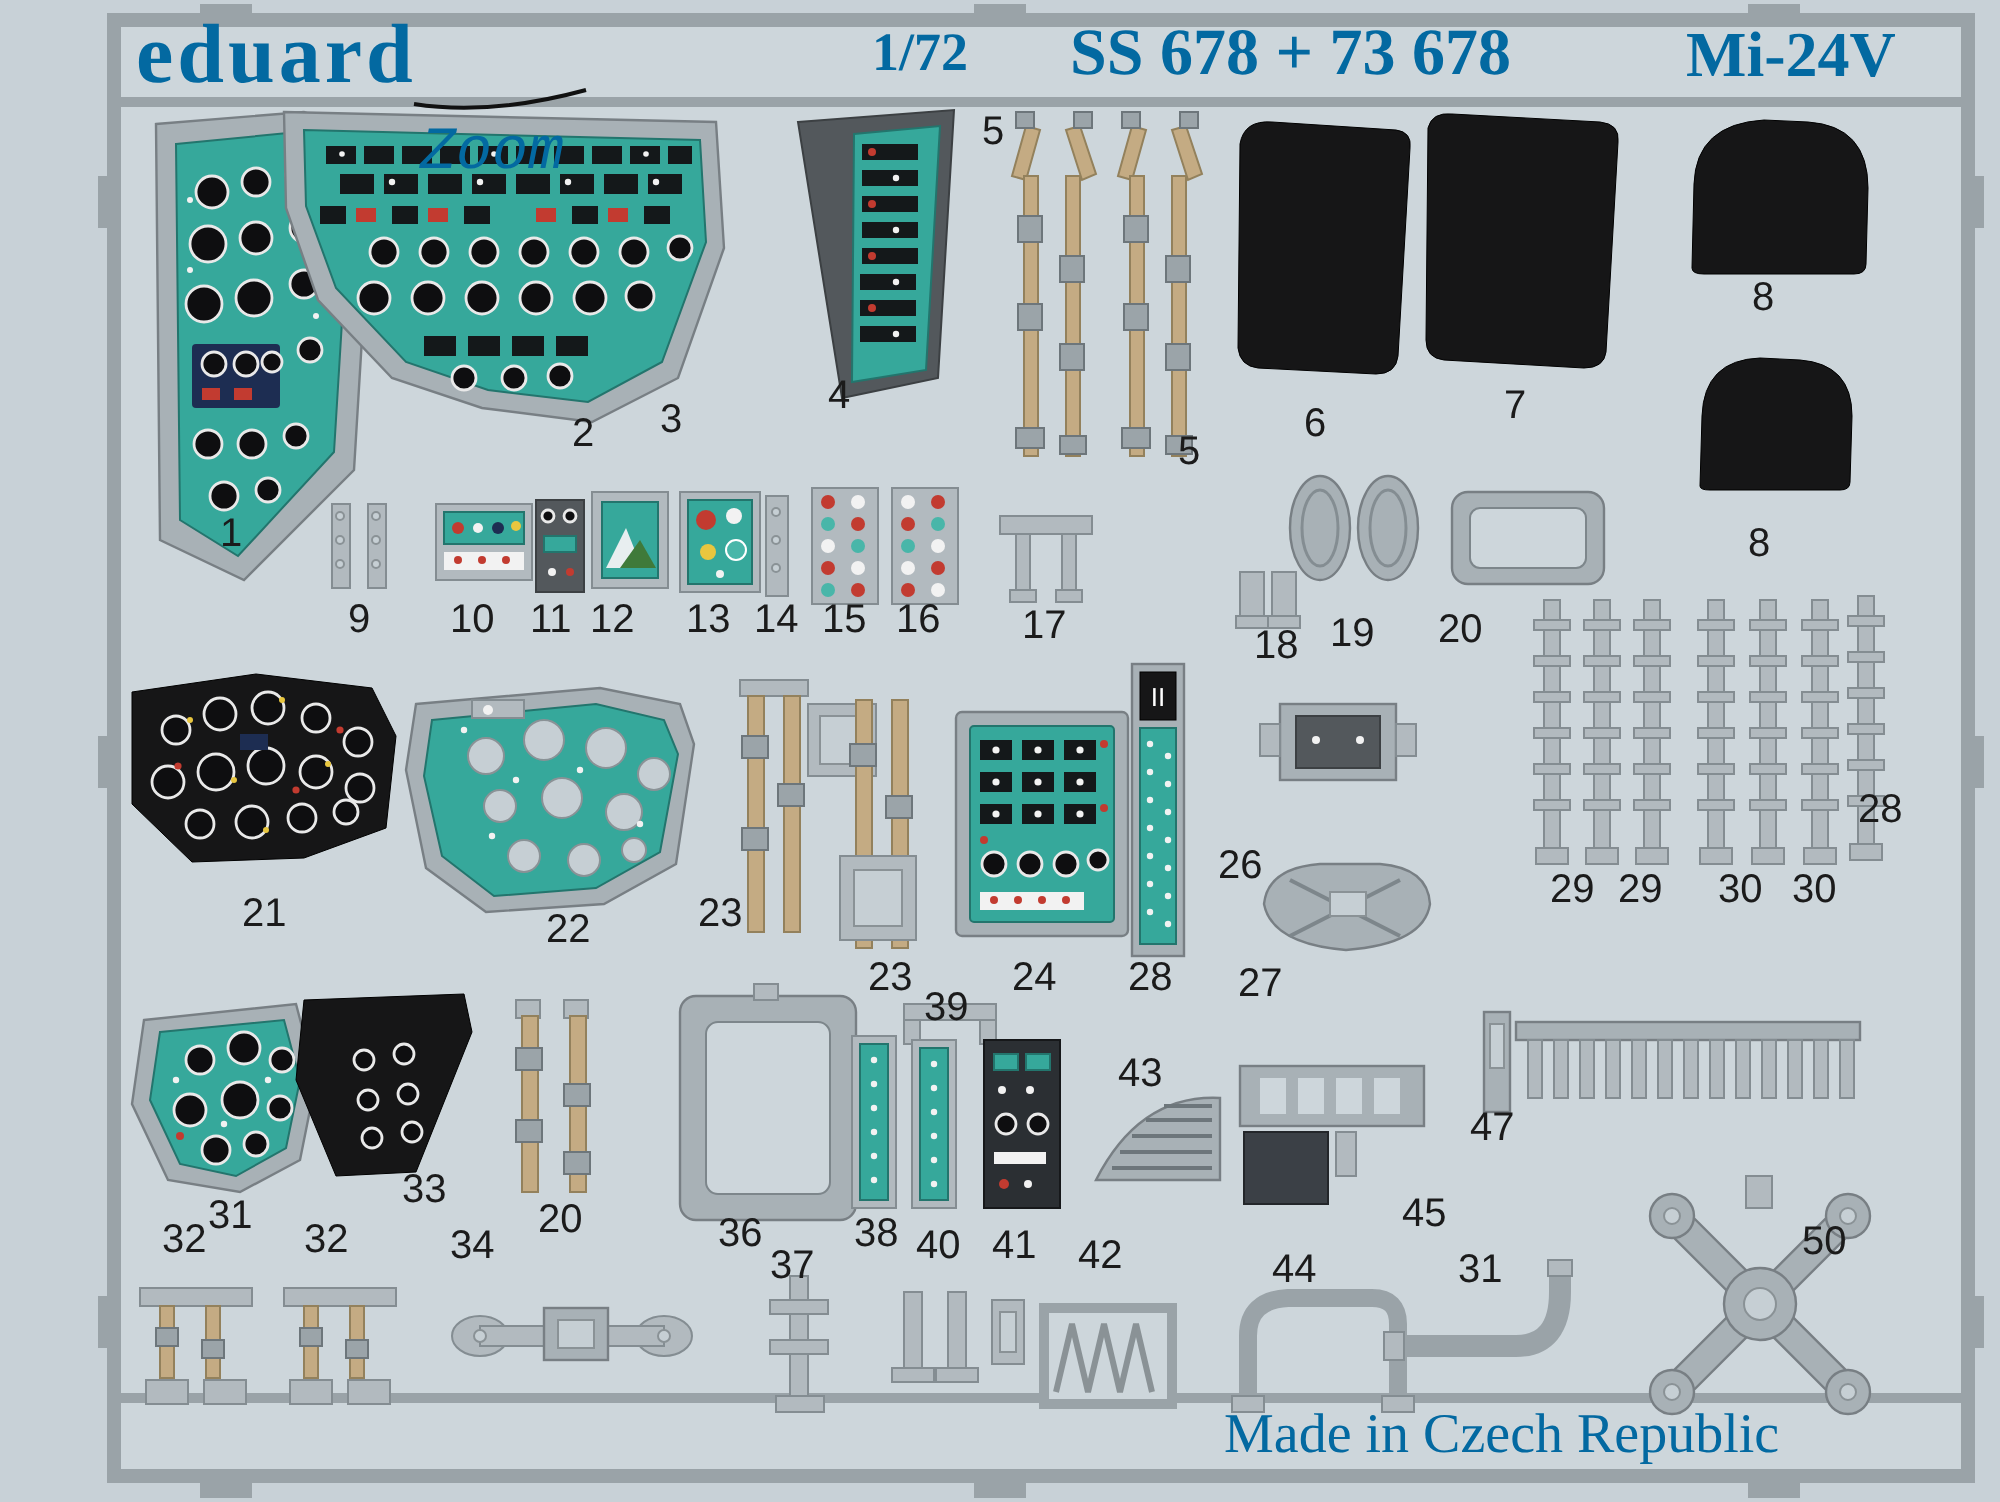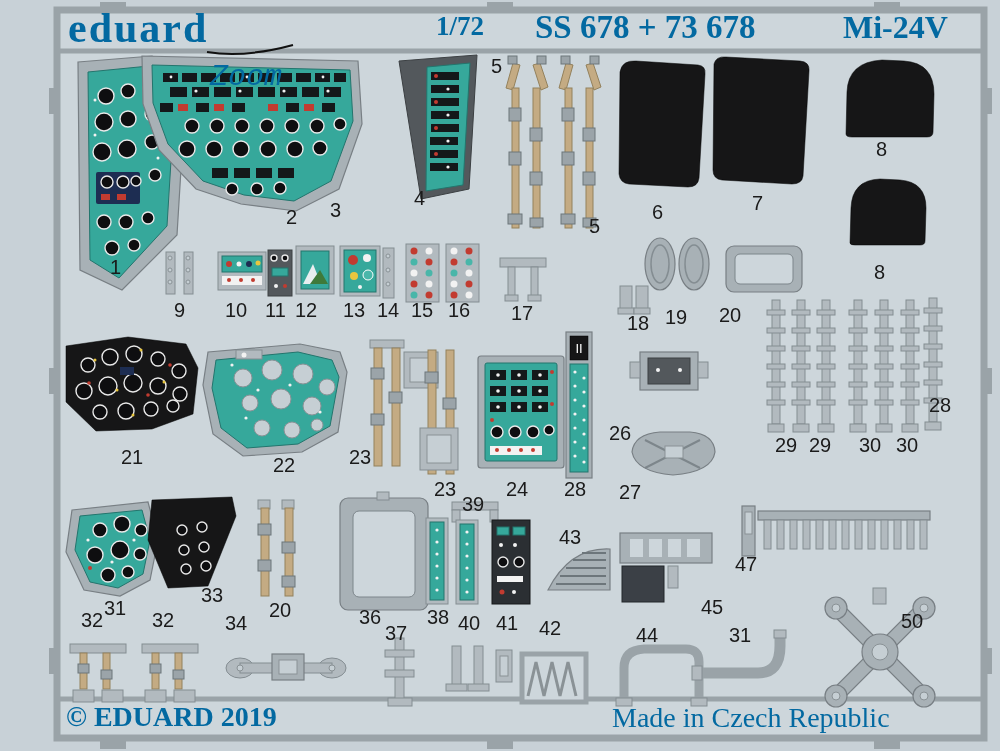--- a/index.html
+++ b/index.html
@@ -712,21 +712,20 @@
 
 <span class="hdr serifB brand">eduard</span>
 <span class="hdr zoomlogo">Zoom</span>
 <svg class="swoosh" width="92" height="14">
       <path d="M2,10 Q40,16 88,3" stroke="#111111" fill="none" stroke-width="2"></path>
     </svg>
 <span class="hdr serifB scale">1/72</span>
 <span class="hdr serifB code">SS 678 + 73 678</span>
 <span class="hdr serifB subject">Mi-24V</span>
 
-<span class="hdr serifB copyright">© EDUARD 2019</span>
 <span class="hdr madein">Made in Czech Republic</span>
 
 <span class="plabel" style="left:110px;top:256px">1</span>
 <span class="plabel" style="left:286px;top:206px">2</span>
 <span class="plabel" style="left:330px;top:199px">3</span>
 <span class="plabel" style="left:414px;top:187px">4</span>
 <span class="plabel" style="left:491px;top:55px">5</span>
 <span class="plabel" style="left:589px;top:215px">5</span>
 <span class="plabel" style="left:652px;top:201px">6</span>
 <span class="plabel" style="left:752px;top:192px">7</span>

